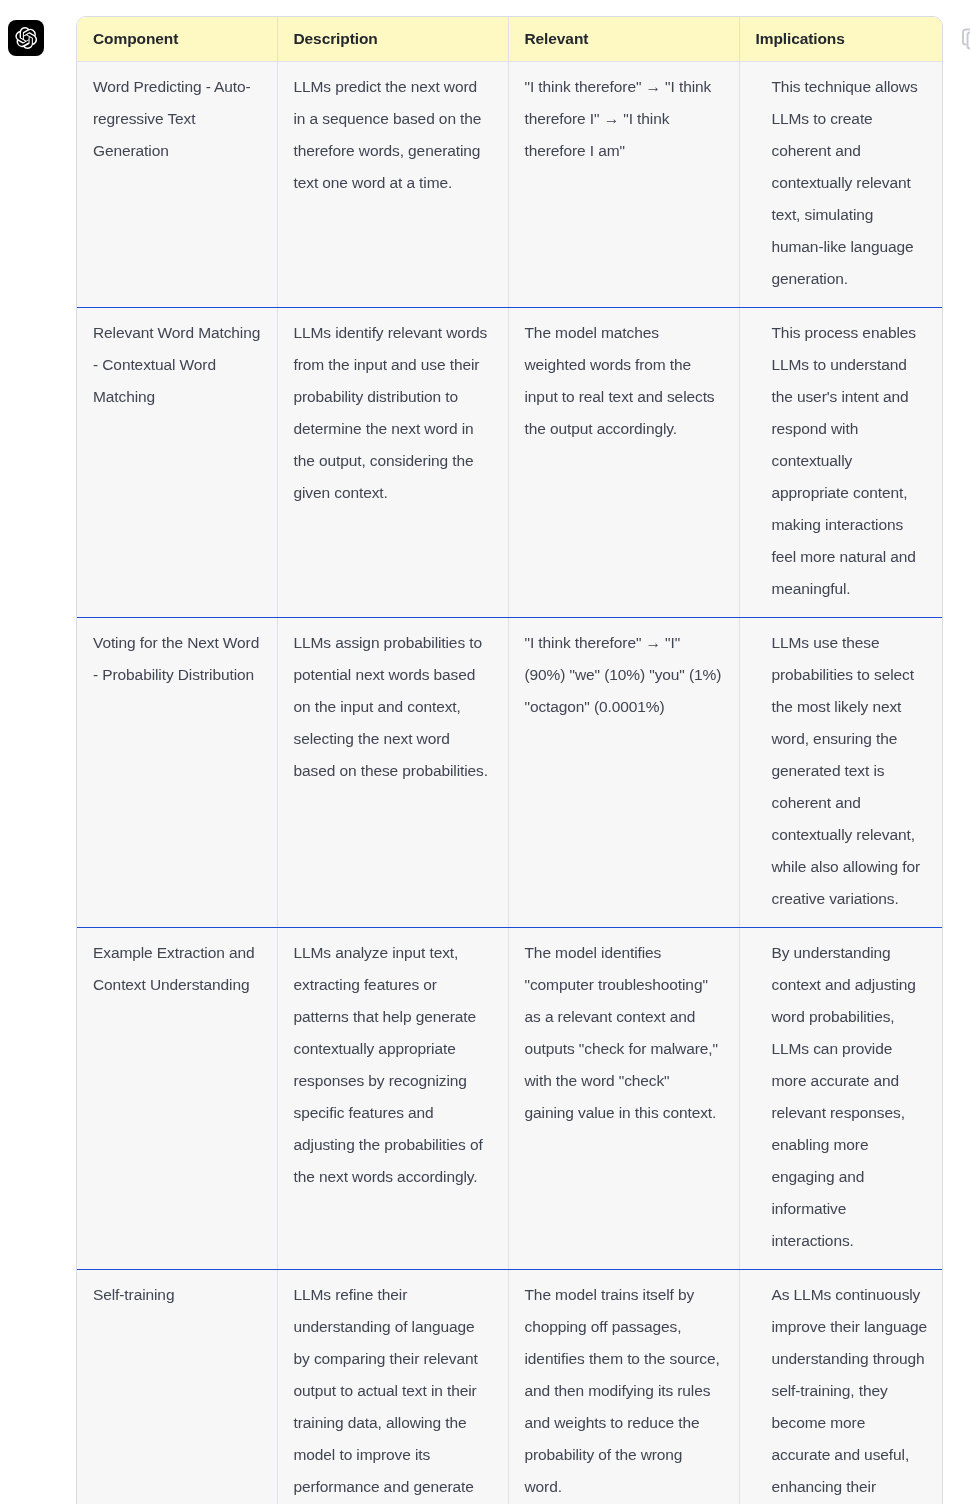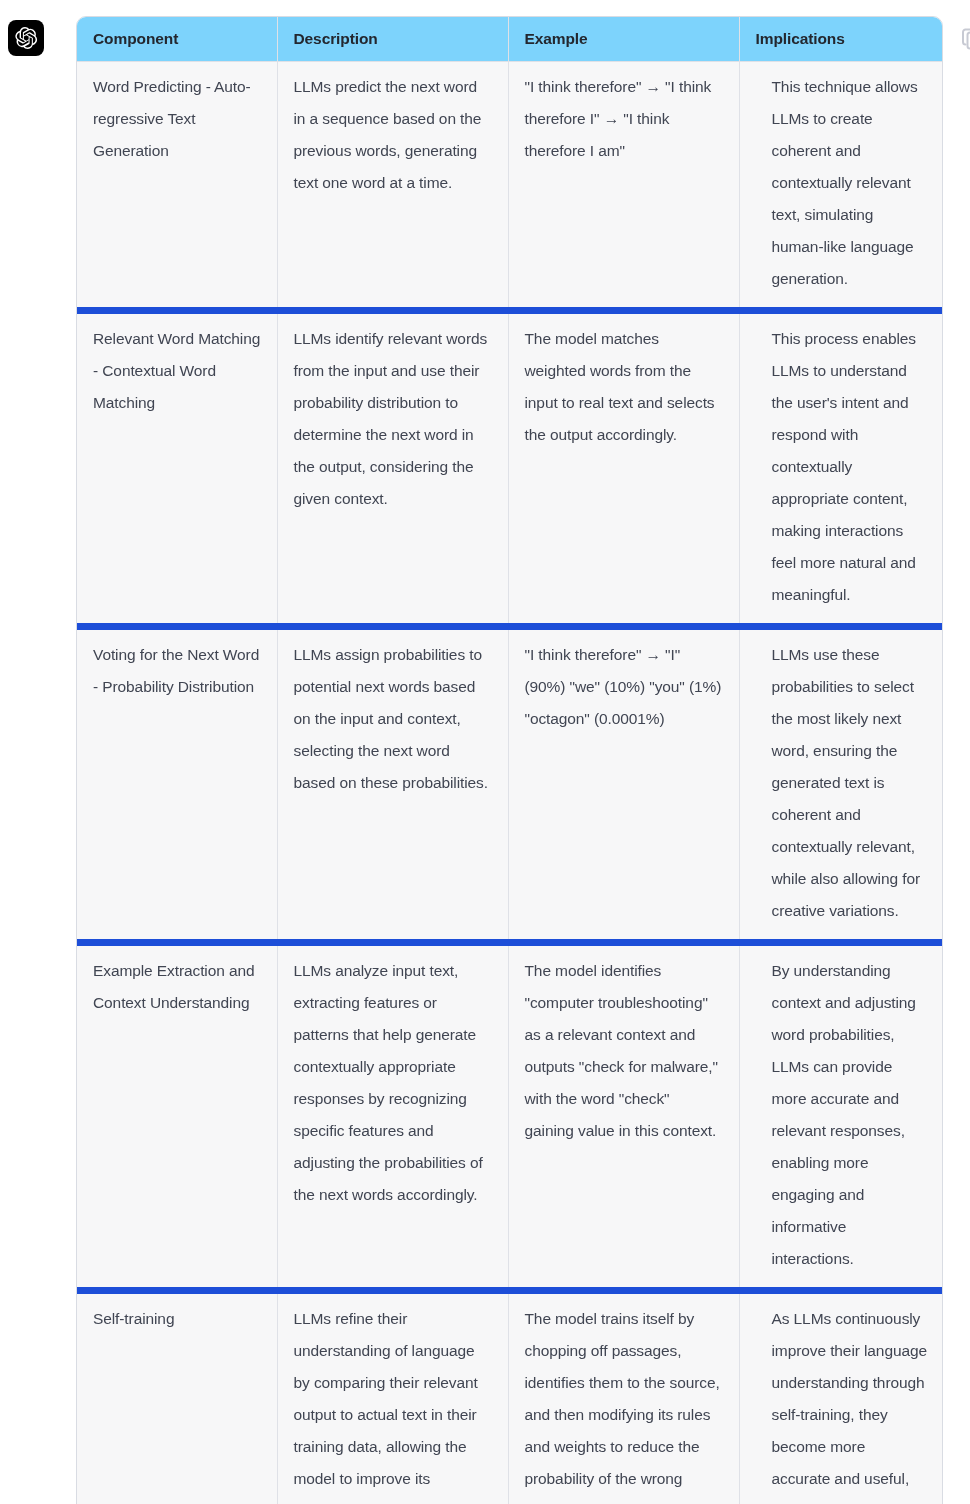--- a/index.html
+++ b/index.html
@@ -66,33 +66,33 @@
   table.md-table col.c-implications{ width: 205px; }
 
   table.md-table thead th {
     text-align: left;
     font-size: 15.5px;
     font-weight: 700;
     color: #23272f;
     padding: 13px 16px 13px 16px;
     border-bottom: 1px solid #dfe1e7;
     border-right: 1px solid #dfe1e7;
-    background: #7dd3fc;
+    background: #fef9c3;
     letter-spacing: -0.1px;
     vertical-align: middle;
   }
   table.md-table thead th:last-child { border-right: none; }
 
   table.md-table tbody td {
     vertical-align: top;
     font-size: 15.5px;
     line-height: 32px;
     color: #404552;
     padding: 9px 16px 12px 16px;
-    border-bottom: 7px solid #1d4ed8;
+    border-bottom: 1px solid #1d4ed8;
     border-right: 1px solid #dfe1e7;
     background: #f7f7f8;
     letter-spacing: -0.1px;
     word-wrap: break-word;
     overflow-wrap: break-word;
   }
   table.md-table tbody td:last-child { border-right: none; padding-left: 32px; }
   table.md-table tbody tr:last-child td { border-bottom: none; }
 
   
@@ -124,28 +124,28 @@
         <colgroup>
           <col class="c-component">
           <col class="c-description">
           <col class="c-example">
           <col class="c-implications">
         </colgroup>
         <thead>
           <tr>
             <th>Component</th>
             <th>Description</th>
-            <th>Example</th>
+            <th>Relevant</th>
             <th>Implications</th>
           </tr>
         </thead>
         <tbody>
           <tr>
             <td>Word Predicting - Auto-regressive Text Generation</td>
-            <td>LLMs predict the next word in a sequence based on the previous words, generating text one word at a time.</td>
+            <td>LLMs predict the next word in a sequence based on the therefore words, generating text one word at a time.</td>
             <td>"I think therefore" → "I think therefore I" → "I think therefore I am"</td>
             <td>This technique allows LLMs to create coherent and contextually relevant text, simulating human-like language generation.</td>
           </tr>
           <tr>
             <td>Relevant Word Matching - Contextual Word Matching</td>
             <td>LLMs identify relevant words from the input and use their probability distribution to determine the next word in the output, considering the given context.</td>
             <td>The model matches weighted words from the input to real text and selects the output accordingly.</td>
             <td>This process enables LLMs to understand the user's intent and respond with contextually appropriate content, making interactions feel more natural and meaningful.</td>
           </tr>
           <tr>

